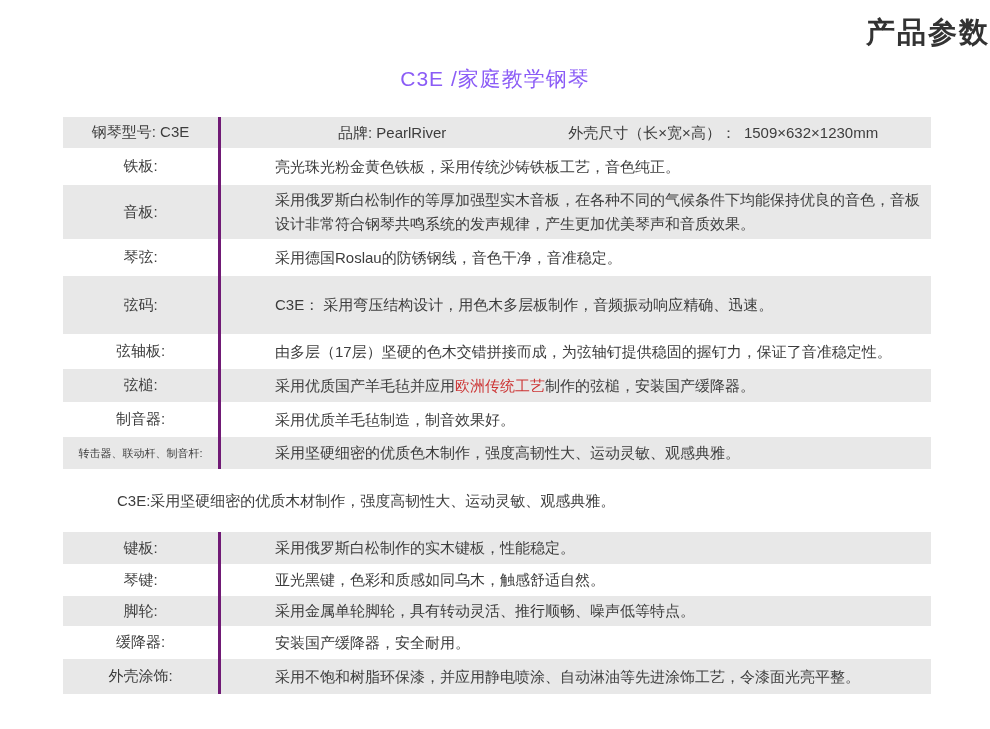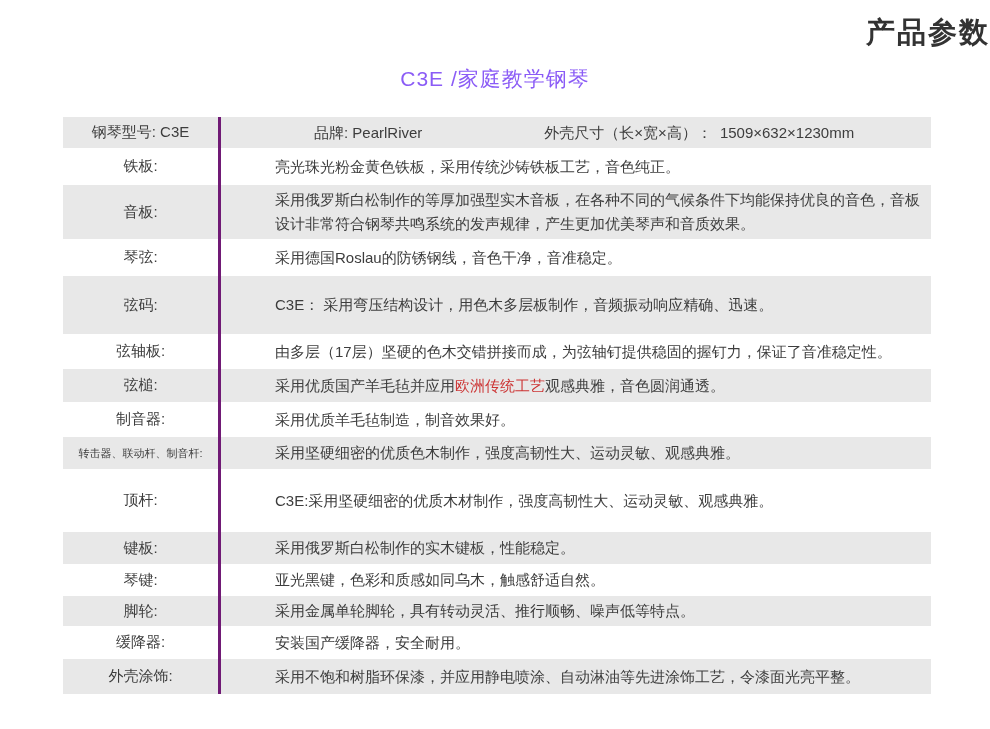--- a/index.html
+++ b/index.html
@@ -64,21 +64,21 @@
     padding: 3px 6px 3px 54px;
     line-height: 24px;
   }
   .row.shaded .label,
   .row.shaded .content { background: var(--shade); }
   .hl { color: var(--highlight); }
 
   
   #first-row { min-height: 31px; }
   #first-row .content { padding-left: 0; }
-  #first-row .brand { margin-left: 93px; }
+  #first-row .brand { margin-left: 117px; }
   #first-row .dims-label { margin-left: 122px; }
   #first-row .dims-value { margin-left: 8px; font-family: "Liberation Sans", "DejaVu Sans", sans-serif; }
 
   
   #spec-rows .row:nth-child(even) .label,
   #spec-rows .row:nth-child(even) .content { background: var(--shade); }
   #spec-rows .row:nth-child(1)  { min-height: 37px; }
   #spec-rows .row:nth-child(2)  { min-height: 50px; }
   #spec-rows .row:nth-child(3)  { min-height: 37px; }
   #spec-rows .row:nth-child(4)  { min-height: 58px; }
@@ -141,37 +141,36 @@
         </div>
         <div class="row">
           <div class="cell label">弦轴板:</div>
           <div class="cell content">
             <div><span>由多层（17层）坚硬的色木交错拼接而成，为弦轴钉提供稳固的握钉力，保证了音准稳定性。</span></div>
           </div>
         </div>
         <div class="row">
           <div class="cell label">弦槌:</div>
           <div class="cell content">
-            <div><span>采用优质国产羊毛毡并应用</span><span class="hl">欧洲传统工艺</span><span>观感典雅，音色圆润通透。</span></div>
+            <div><span>采用优质国产羊毛毡并应用</span><span class="hl">欧洲传统工艺</span><span>制作的弦槌，安装国产缓降器。</span></div>
           </div>
         </div>
         <div class="row">
           <div class="cell label">制音器:</div>
           <div class="cell content">
             <div><span>采用优质羊毛毡制造，制音效果好。</span></div>
           </div>
         </div>
         <div class="row">
           <div class="cell label">转击器、联动杆、制音杆:</div>
           <div class="cell content">
             <div><span>采用坚硬细密的优质色木制作，强度高韧性大、运动灵敏、观感典雅。</span></div>
           </div>
         </div>
         <div class="row">
-          <div class="cell label">顶杆:</div>
           <div class="cell content">
             <div><span>C3E:采用坚硬细密的优质木材制作，强度高韧性大、运动灵敏、观感典雅。</span></div>
           </div>
         </div>
         <div class="row">
           <div class="cell label">键板:</div>
           <div class="cell content">
             <div><span>采用俄罗斯白松制作的实木键板，性能稳定。</span></div>
           </div>
         </div>

